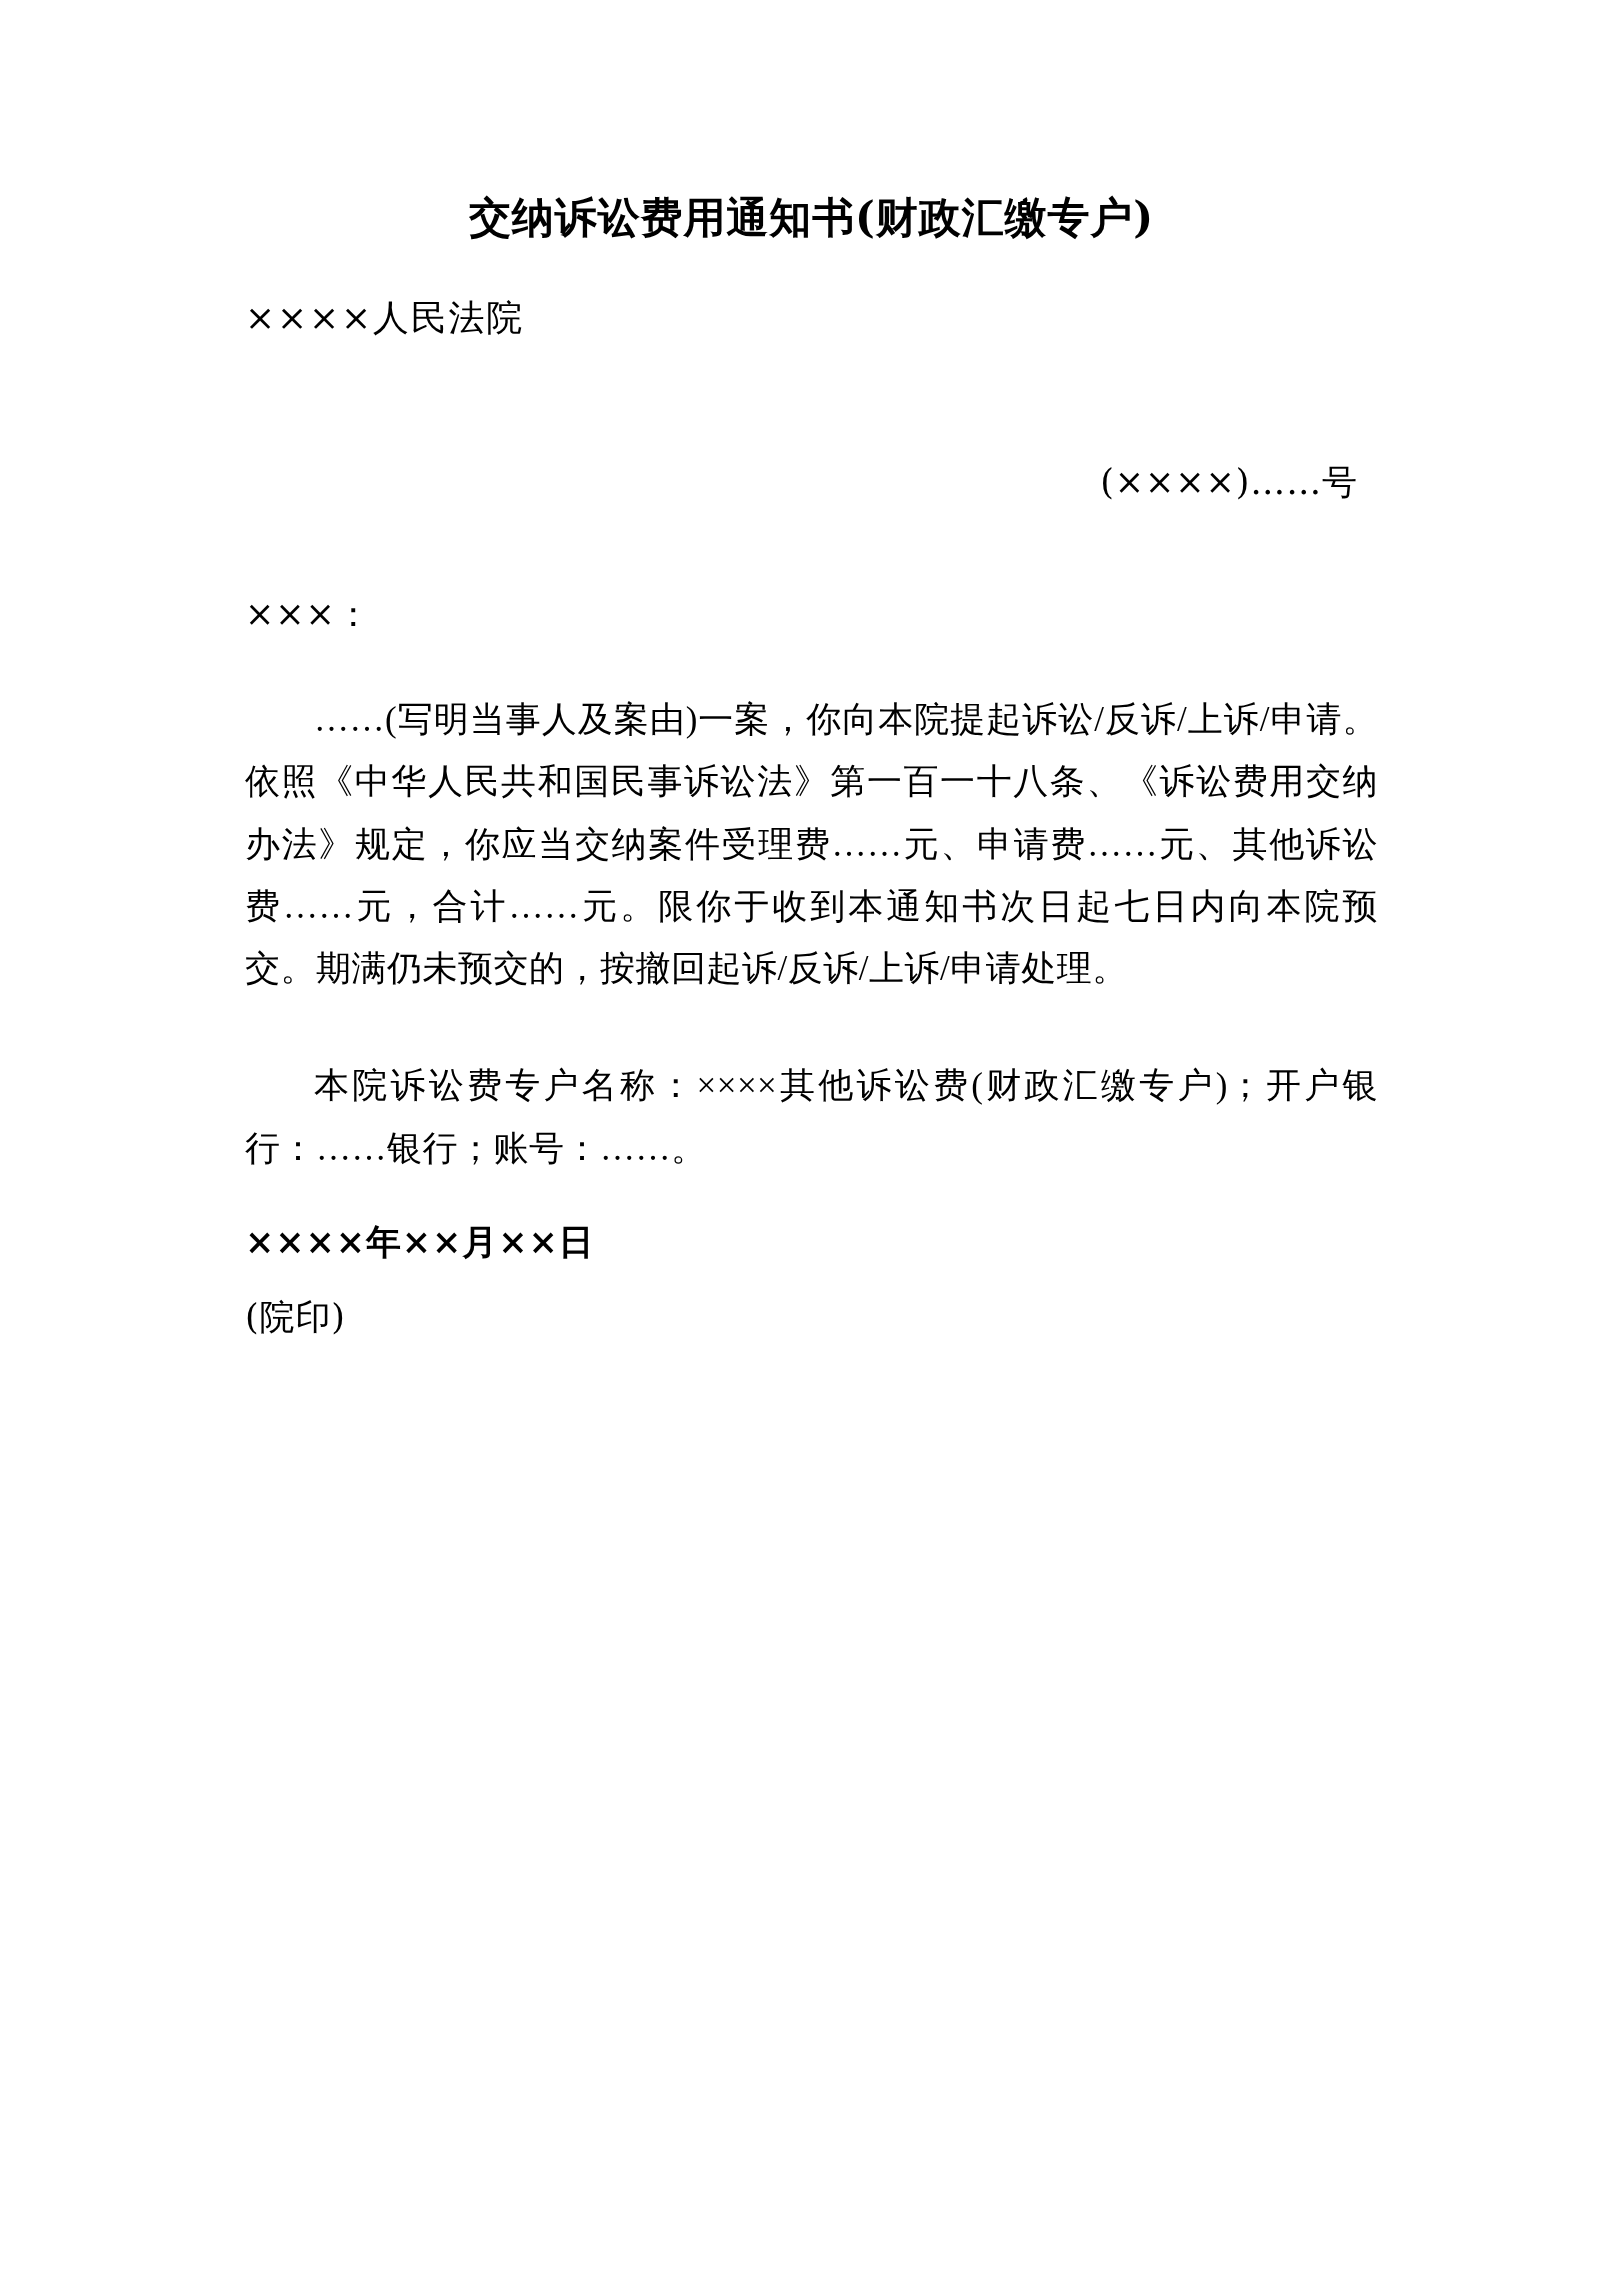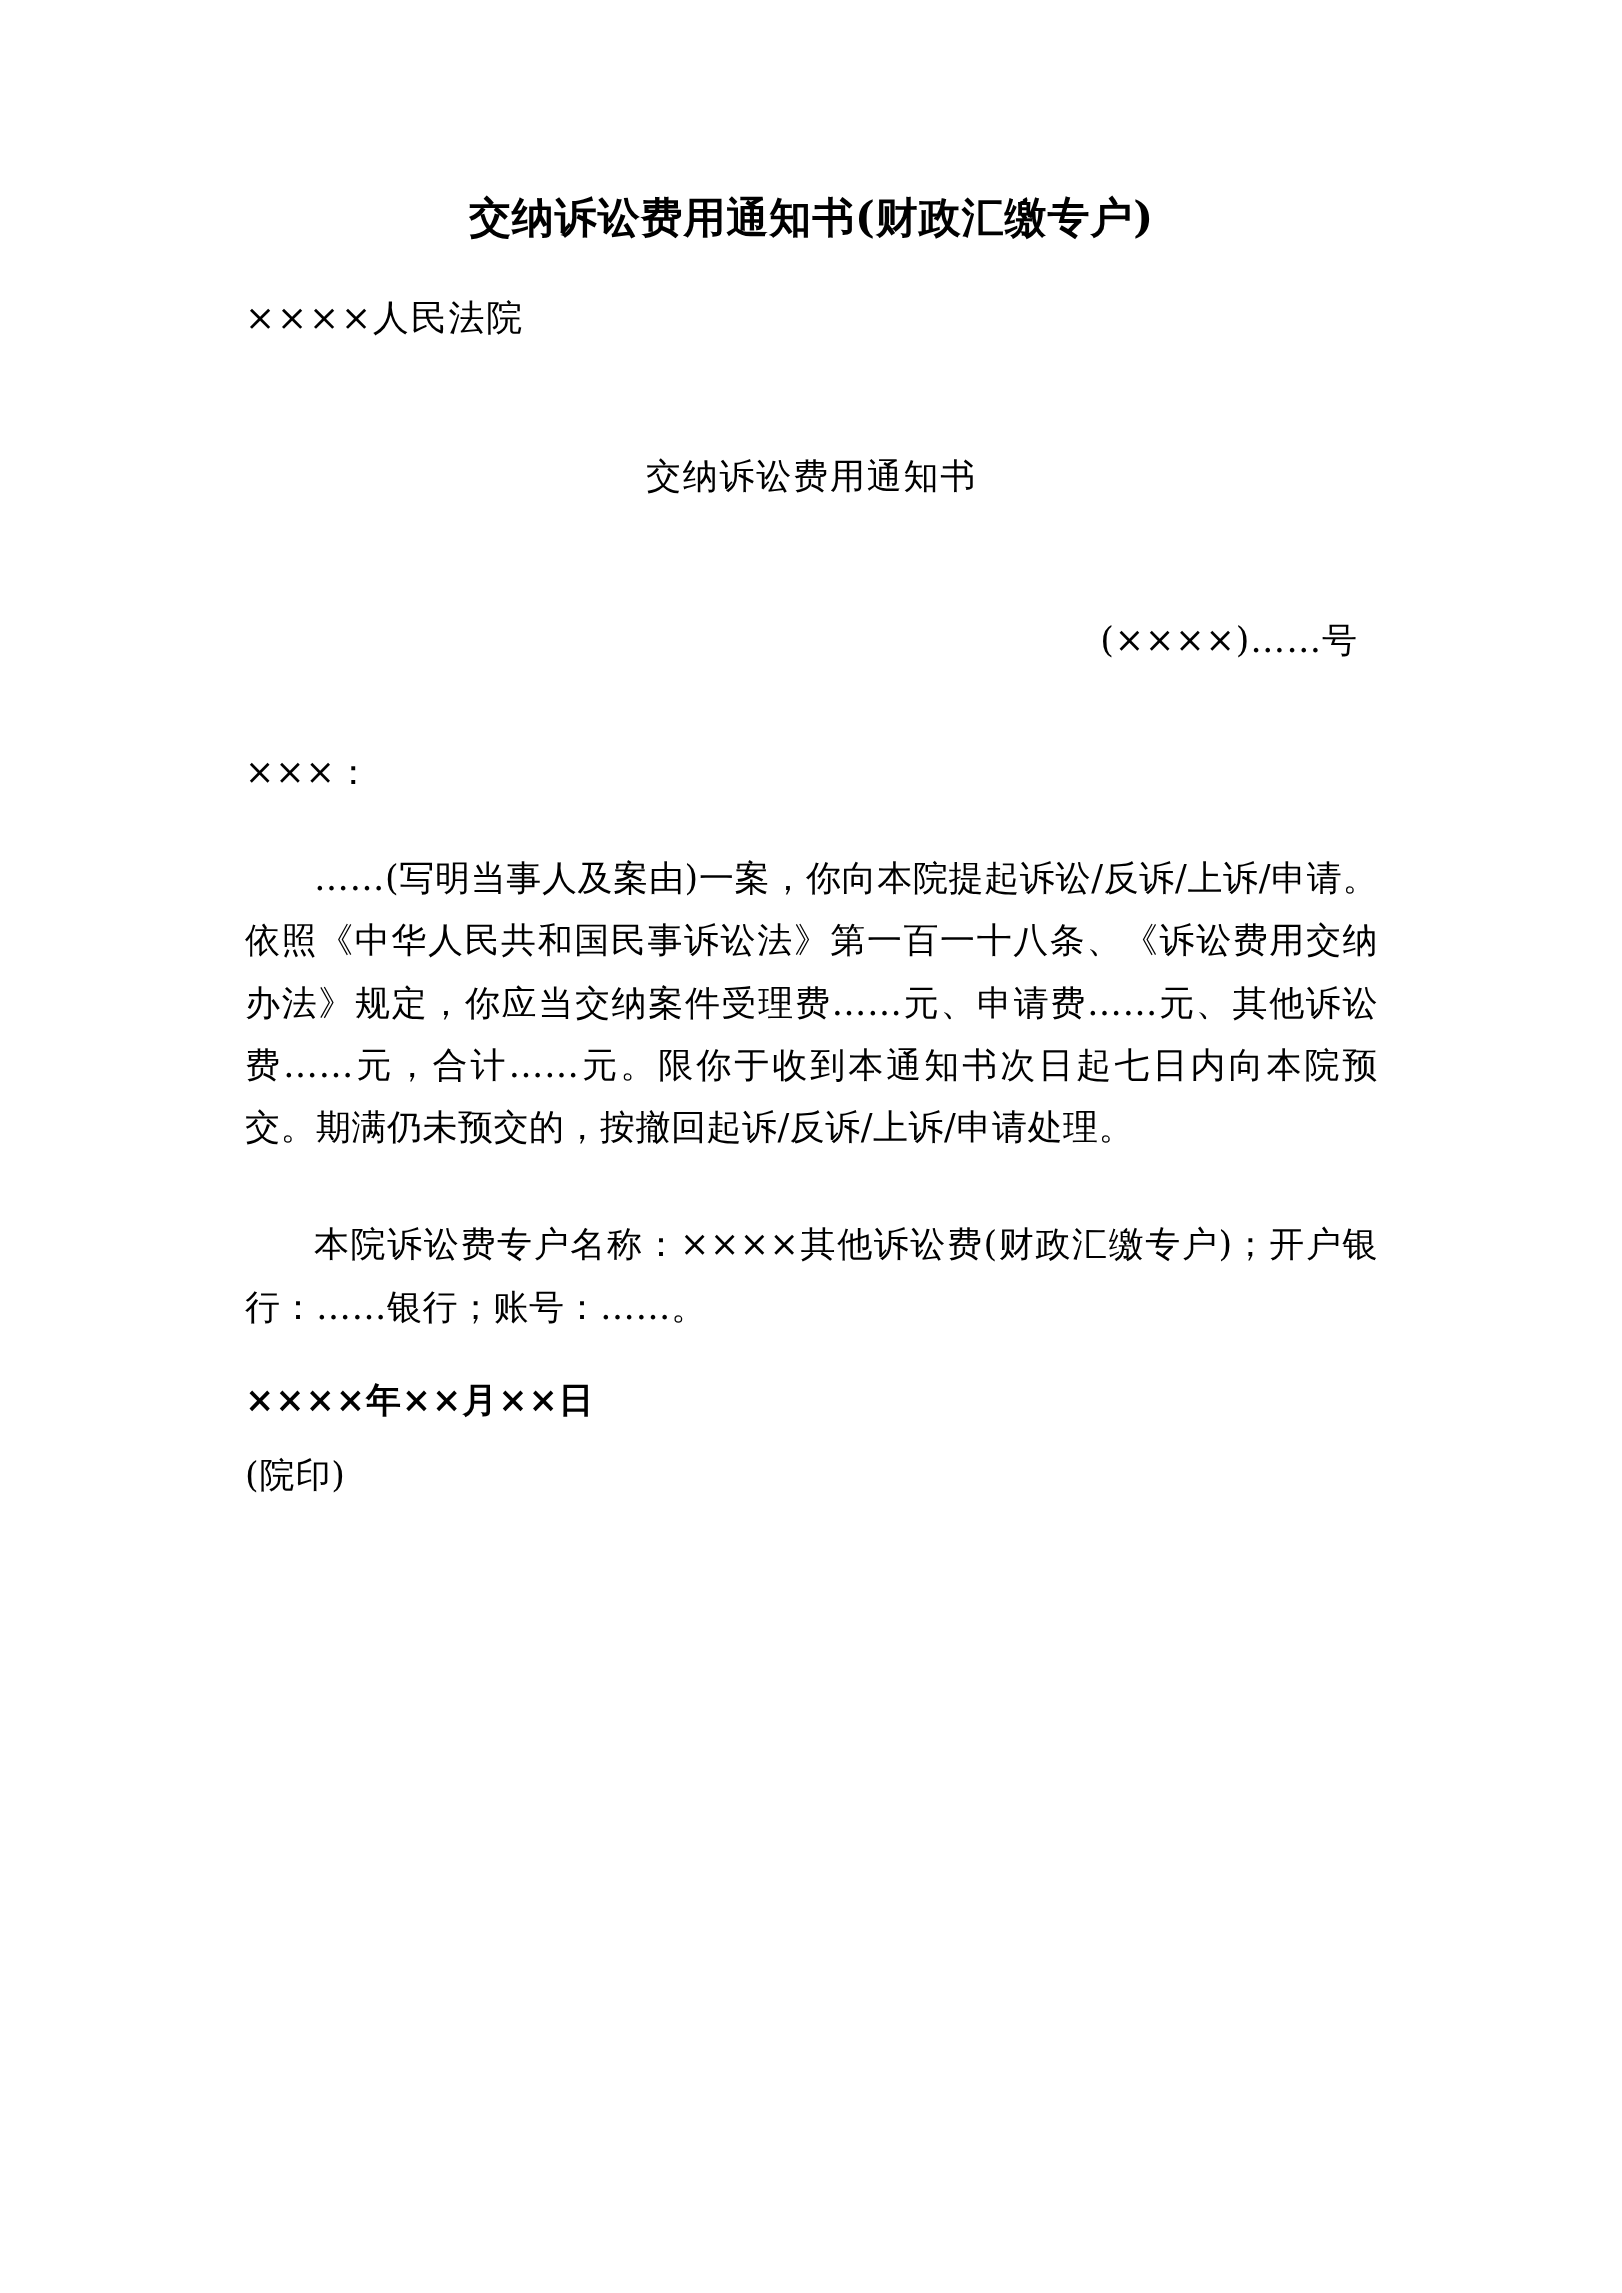--- a/index.html
+++ b/index.html
@@ -56,20 +56,21 @@
     letter-spacing: 0.9px;
   }
   .body-para {
     font-size: 35px;
     line-height: 1.78;
     margin-top: 51px;
     text-align: justify;
     text-justify: inter-ideograph;
     text-indent: 69px;
     letter-spacing: 0.5px;
+    font-family: Liberation Serif, serif;
   }
   .para-tight {
     margin-top: 55px;
   }
   .sign-line {
     font-size: 35px;
     margin-top: 39px;
     text-indent: 0;
     letter-spacing: 0.9px;
     font-weight: bold;
@@ -82,21 +83,20 @@
 </style>
 </head>
 <body>
 
 <div class="page">
 
   <div class="doc-title">交纳诉讼费用通知书(财政汇缴专户)</div>
 
   <div class="court-name">××××人民法院</div>
 
-  <div class="doc-subtitle">交纳诉讼费用通知书</div>
 
   <div class="case-number">(××××)……号</div>
 
   <div class="addressee">×××：</div>
 
   <div class="body-para">……(写明当事人及案由)一案，你向本院提起诉讼/反诉/上诉/申请。依照《中华人民共和国民事诉讼法》第一百一十八条、《诉讼费用交纳办法》规定，你应当交纳案件受理费……元、申请费……元、其他诉讼费……元，合计……元。限你于收到本通知书次日起七日内向本院预交。期满仍未预交的，按撤回起诉/反诉/上诉/申请处理。</div>
 
   <div class="body-para para-tight">本院诉讼费专户名称：××××其他诉讼费(财政汇缴专户)；开户银行：……银行；账号：……。</div>
 
 

